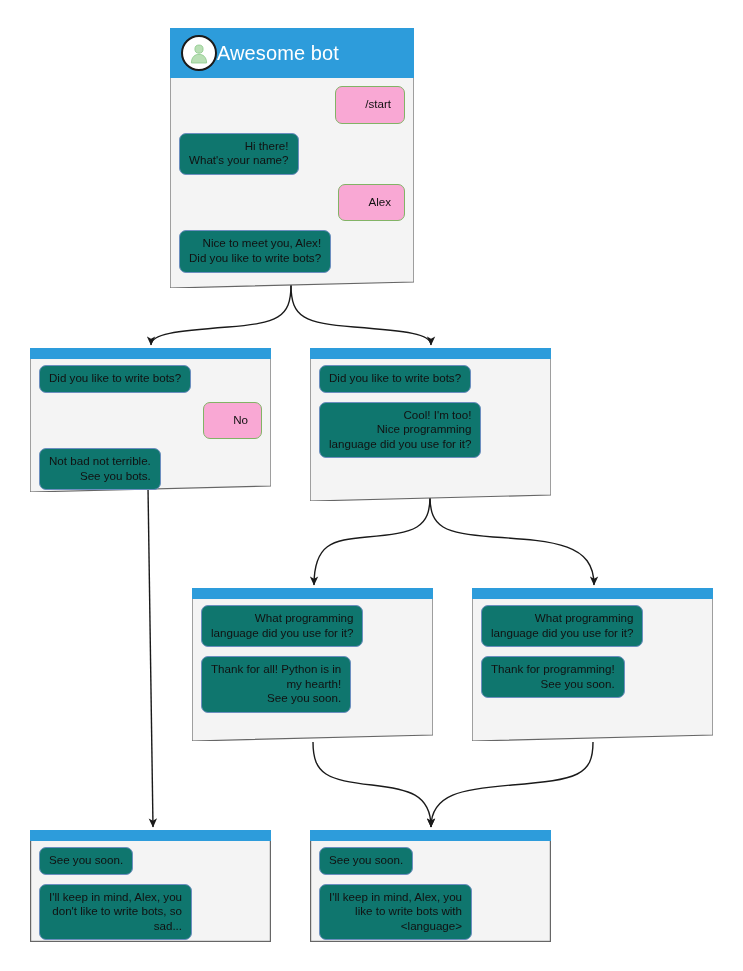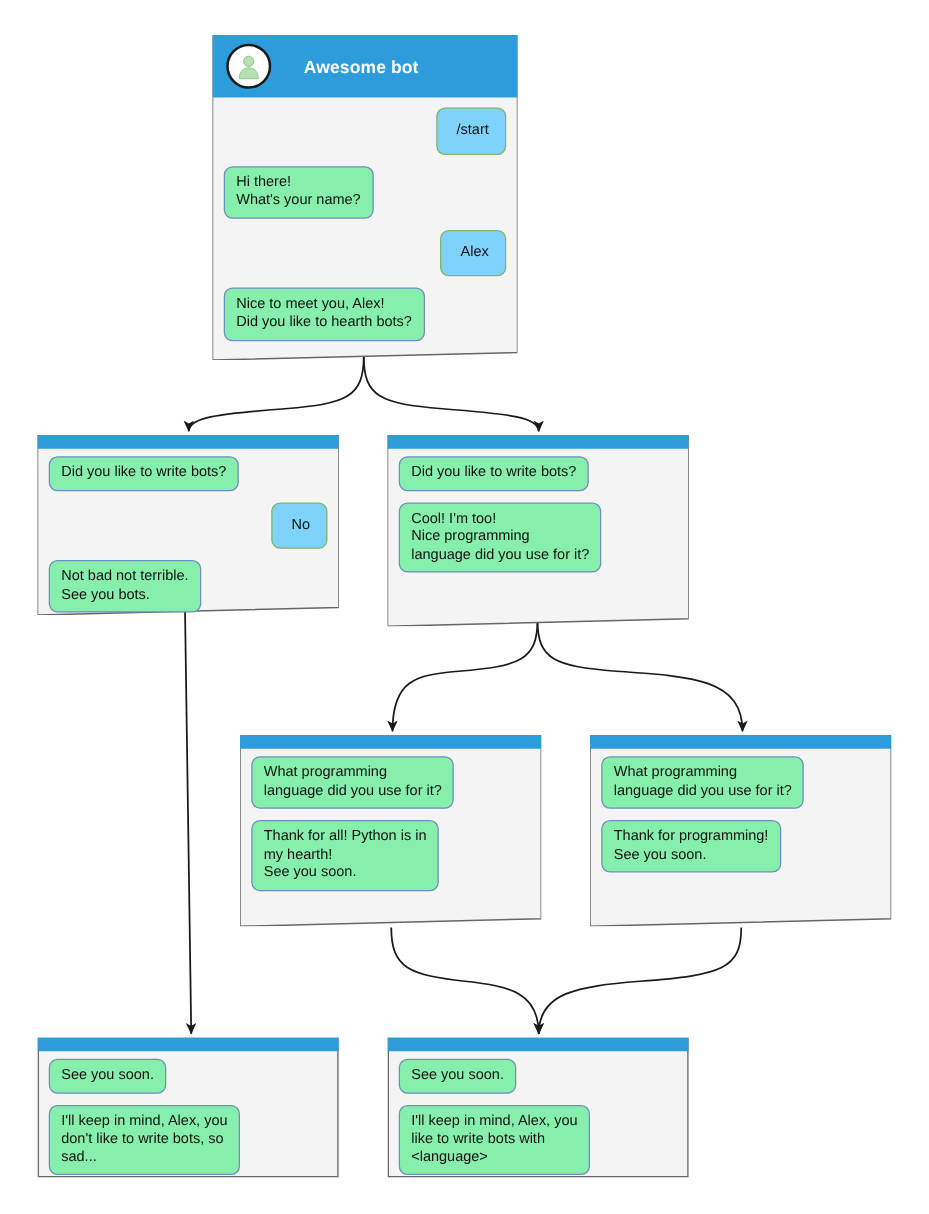--- a/index.html
+++ b/index.html
@@ -71,24 +71,24 @@
     background: #ffffff;
     border: 2px solid #1a1a1a;
     box-sizing: border-box;
     display: flex;
     align-items: center;
     justify-content: center;
     flex: none;
   }
   .avatar svg { display: block; }
   .bot-title {
-    margin-left: 26px;
+    margin-left: 0;
     color: #ffffff;
-    font-size: 14px;
-    font-weight: bold;
+    font-size: 20px;
+    font-weight: normal;
     letter-spacing: 0.1px;
     white-space: nowrap;
   }
 
   
   .messages {
     position: absolute;
     left: 0;
     right: 0;
     box-sizing: border-box;
@@ -105,28 +105,29 @@
   .bubble {
     font-size: 11.6px;
     line-height: 14.6px;
     color: #111111;
     border-radius: 7px;
     box-sizing: border-box;
     white-space: pre-line;
     max-width: 81%;
   }
   .bubble.bot {
-    background: #86efac;
+    background: #0f766e;
     border: 1px solid #6c8ebf;
     padding: 5px 9px 6px 9px;
+    text-align: right;
   }
   .bubble.user {
-    background: #7dd3fc;
+    background: #f9a8d4;
     border: 1px solid #82b366;
-    padding: 10px 13px 11px 15px;
+    padding: 10px 13px 11px 29px;
     text-align: center;
     min-width: 34px;
   }
 </style>
 </head>
 <body>
 
 <div id="flow-canvas">
 
   <svg class="connectors" viewBox="0 0 743 971">
@@ -172,21 +173,21 @@
         </div>
         <div class="msg-row left">
           <div class="bubble bot">Hi there!
 What's your name?</div>
         </div>
         <div class="msg-row right">
           <div class="bubble user">Alex</div>
         </div>
         <div class="msg-row left">
           <div class="bubble bot">Nice to meet you, Alex!
-Did you like to hearth bots?</div>
+Did you like to write bots?</div>
         </div>
       </div>
     </div>
   </div>
 
   <div class="chat-card" style="left:30px; top:348px; width:241px; height:144px;">
     <svg class="card-shape" viewBox="0 0 241 144" preserveAspectRatio="none">
       <polygon points="0,0 241,0 241,138 0,144" fill="#F4F4F4" stroke="#666666" stroke-width="1.2"></polygon>
       <rect x="0" y="0" width="241" height="11" fill="#2D9CDB"></rect>
     </svg>

